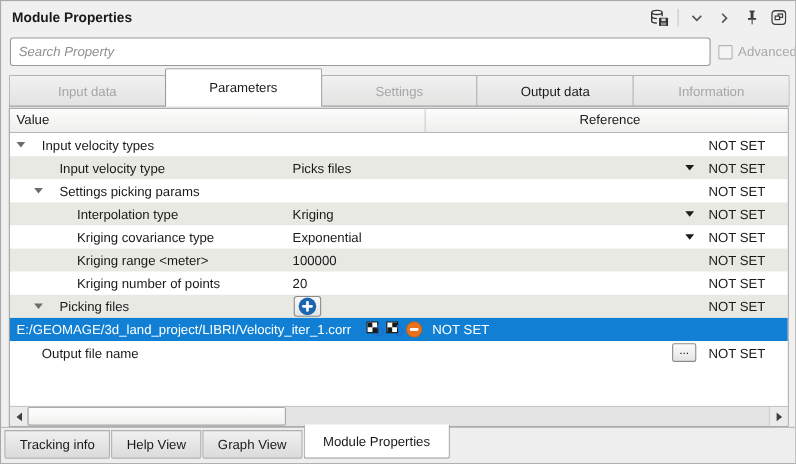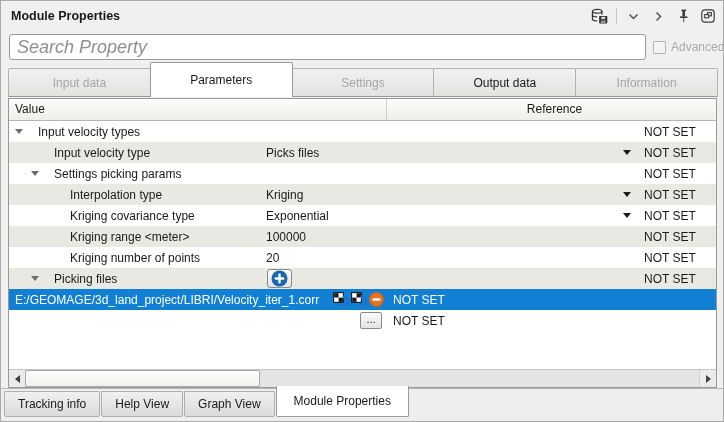--- a/index.html
+++ b/index.html
@@ -11,21 +11,21 @@
   
   .title-bar{position:absolute;top:0;left:0;right:0;height:30px;}
   .title{position:absolute;left:10px;top:8px;font-weight:bold;font-size:12.5px;}
   .toolbar{position:absolute;right:6px;top:5px;display:flex;align-items:center;gap:7px;height:20px;}
   .tbtn{display:flex;align-items:center;justify-content:center;width:18px;height:18px;cursor:default;}
   .tsep{width:1px;height:16px;background:#c4c4c4;}
   
   .search{
     position:absolute;left:8px;top:33px;width:637px;height:26px;box-sizing:border-box;
     border:1px solid #9a9a9a;border-radius:3px;background:#fff;padding:0 7px;
-    font-family:"Liberation Sans",sans-serif;font-size:18px;outline:none;
+    font-family:"Liberation Sans",sans-serif;font-size:12px;outline:none;
   }
   .search::placeholder{font-style:italic;color:#8f8f8f;}
   .advanced{position:absolute;left:652px;top:39px;display:flex;align-items:center;gap:5px;}
   .cbox{width:13px;height:13px;box-sizing:border-box;border:1px solid #b4b4b4;background:#f4f4f4;border-radius:1px;}
   .cbl{color:#a9a9a9;}
   
   .tabbar{position:absolute;left:7px;right:6px;top:61px;height:35px;display:flex;align-items:flex-end;}
   .tabbar::after{content:"";position:absolute;left:0;right:0;bottom:0;height:1px;background:#9a9a9a;}
   .tab{
     flex:1;height:29px;box-sizing:border-box;margin-right:-1px;
@@ -301,20 +301,25 @@
                 <svg width="15" height="15" viewBox="0 0 15 15">
                   <circle cx="7.5" cy="7.5" r="7" fill="#e8711c" stroke="#c85f12" stroke-width="0.8"></circle>
                   <rect x="3.5" y="6.2" width="8" height="2.6" rx="1.2" fill="#fff"></rect>
                 </svg>
               </span>
             </span>
           </div>
           <div class="cell ref-cell">NOT SET</div>
         </div>
         <div class="trow">
+          <div class="cell name-cell">
+            <span class="indent" style="width: 0px;"></span>
+            <span class="expander"></span>
+            <span class="nlabel">Output file name</span>
+          </div>
           <div class="cell value-cell">
             <span class="vtext"></span>
             <button class="browse-btn">...</button>
           </div>
           <div class="cell ref-cell">NOT SET</div>
         </div>
       </div>
     <div class="filler"></div>
     <div class="hscroll">
       <span class="sbtn left">

